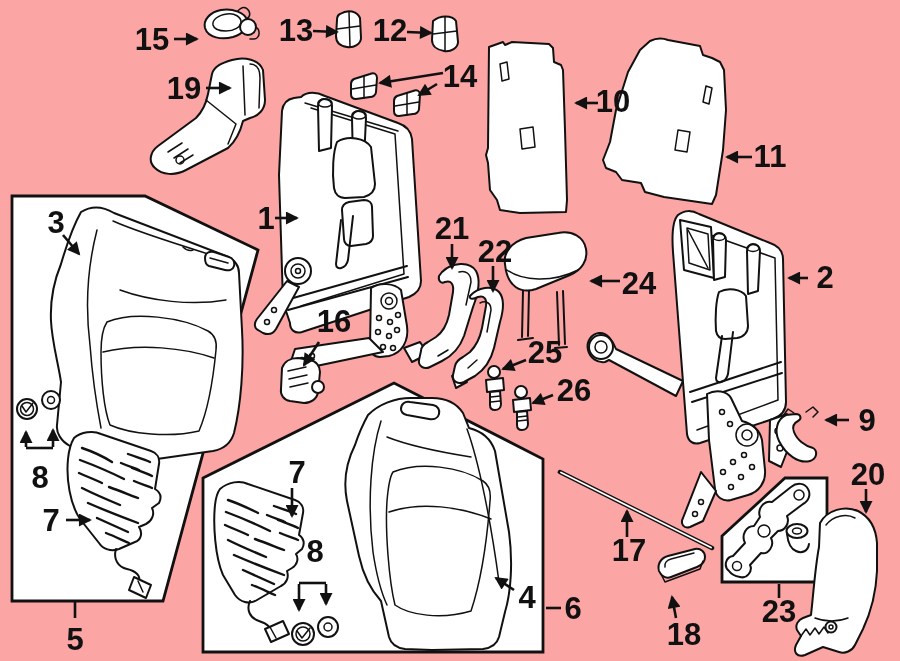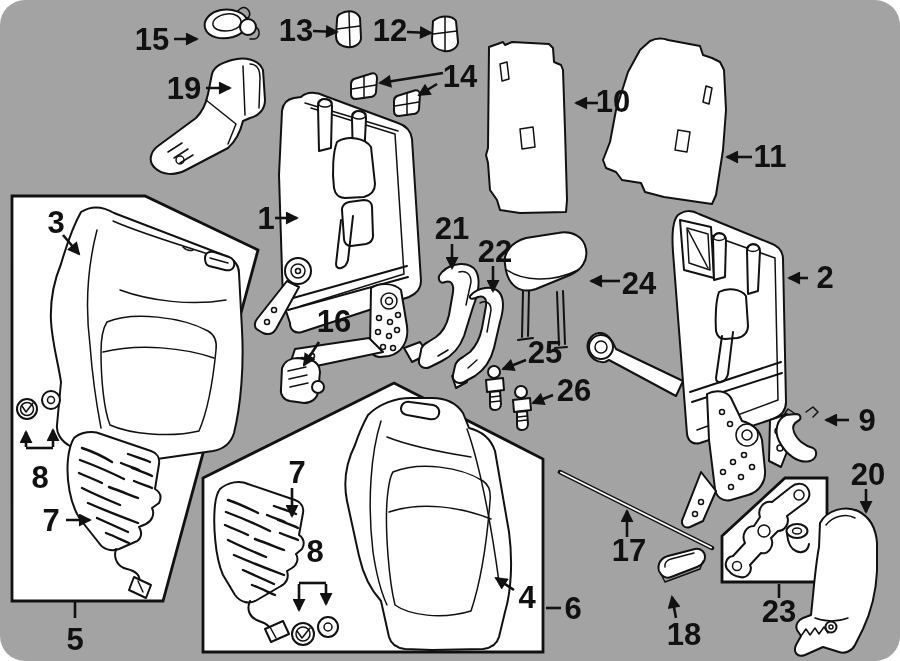--- a/index.html
+++ b/index.html
@@ -1,17 +1,17 @@
 <!DOCTYPE html>
 <html><head>
 <meta charset="utf-8">
 <style>
   html,body{margin:0;padding:0;background:#fff;}
-  .stage{position:relative;width:900px;height:661px;background:#a3a3a3;overflow:hidden;
-         font-family:"Liberation Sans", sans-serif;border-radius:25px;}
+  .stage{position:relative;width:900px;height:661px;background:#fca5a5;overflow:hidden;
+         font-family:"Liberation Sans", sans-serif;}
   svg{position:absolute;left:0;top:0;}
   text.callout{font-family:"Liberation Sans", sans-serif;font-weight:bold;font-size:31px;
                fill:#111;text-anchor:middle;cursor:pointer;}
   .ln{stroke:#111;stroke-width:2;fill:none;stroke-linecap:round;stroke-linejoin:round;}
   .fw{stroke:#111;stroke-width:2;fill:#fff;stroke-linecap:round;stroke-linejoin:round;}
   .thin{stroke:#111;stroke-width:1.5;fill:none;stroke-linecap:round;stroke-linejoin:round;}
   .box{stroke:#111;stroke-width:2.8;fill:#fff;stroke-linejoin:miter;}
   .lead{stroke:#111;stroke-width:2.6;fill:none;}
   .hatch{stroke:#111;stroke-width:2.4;fill:none;stroke-linecap:round;}
 </style>

